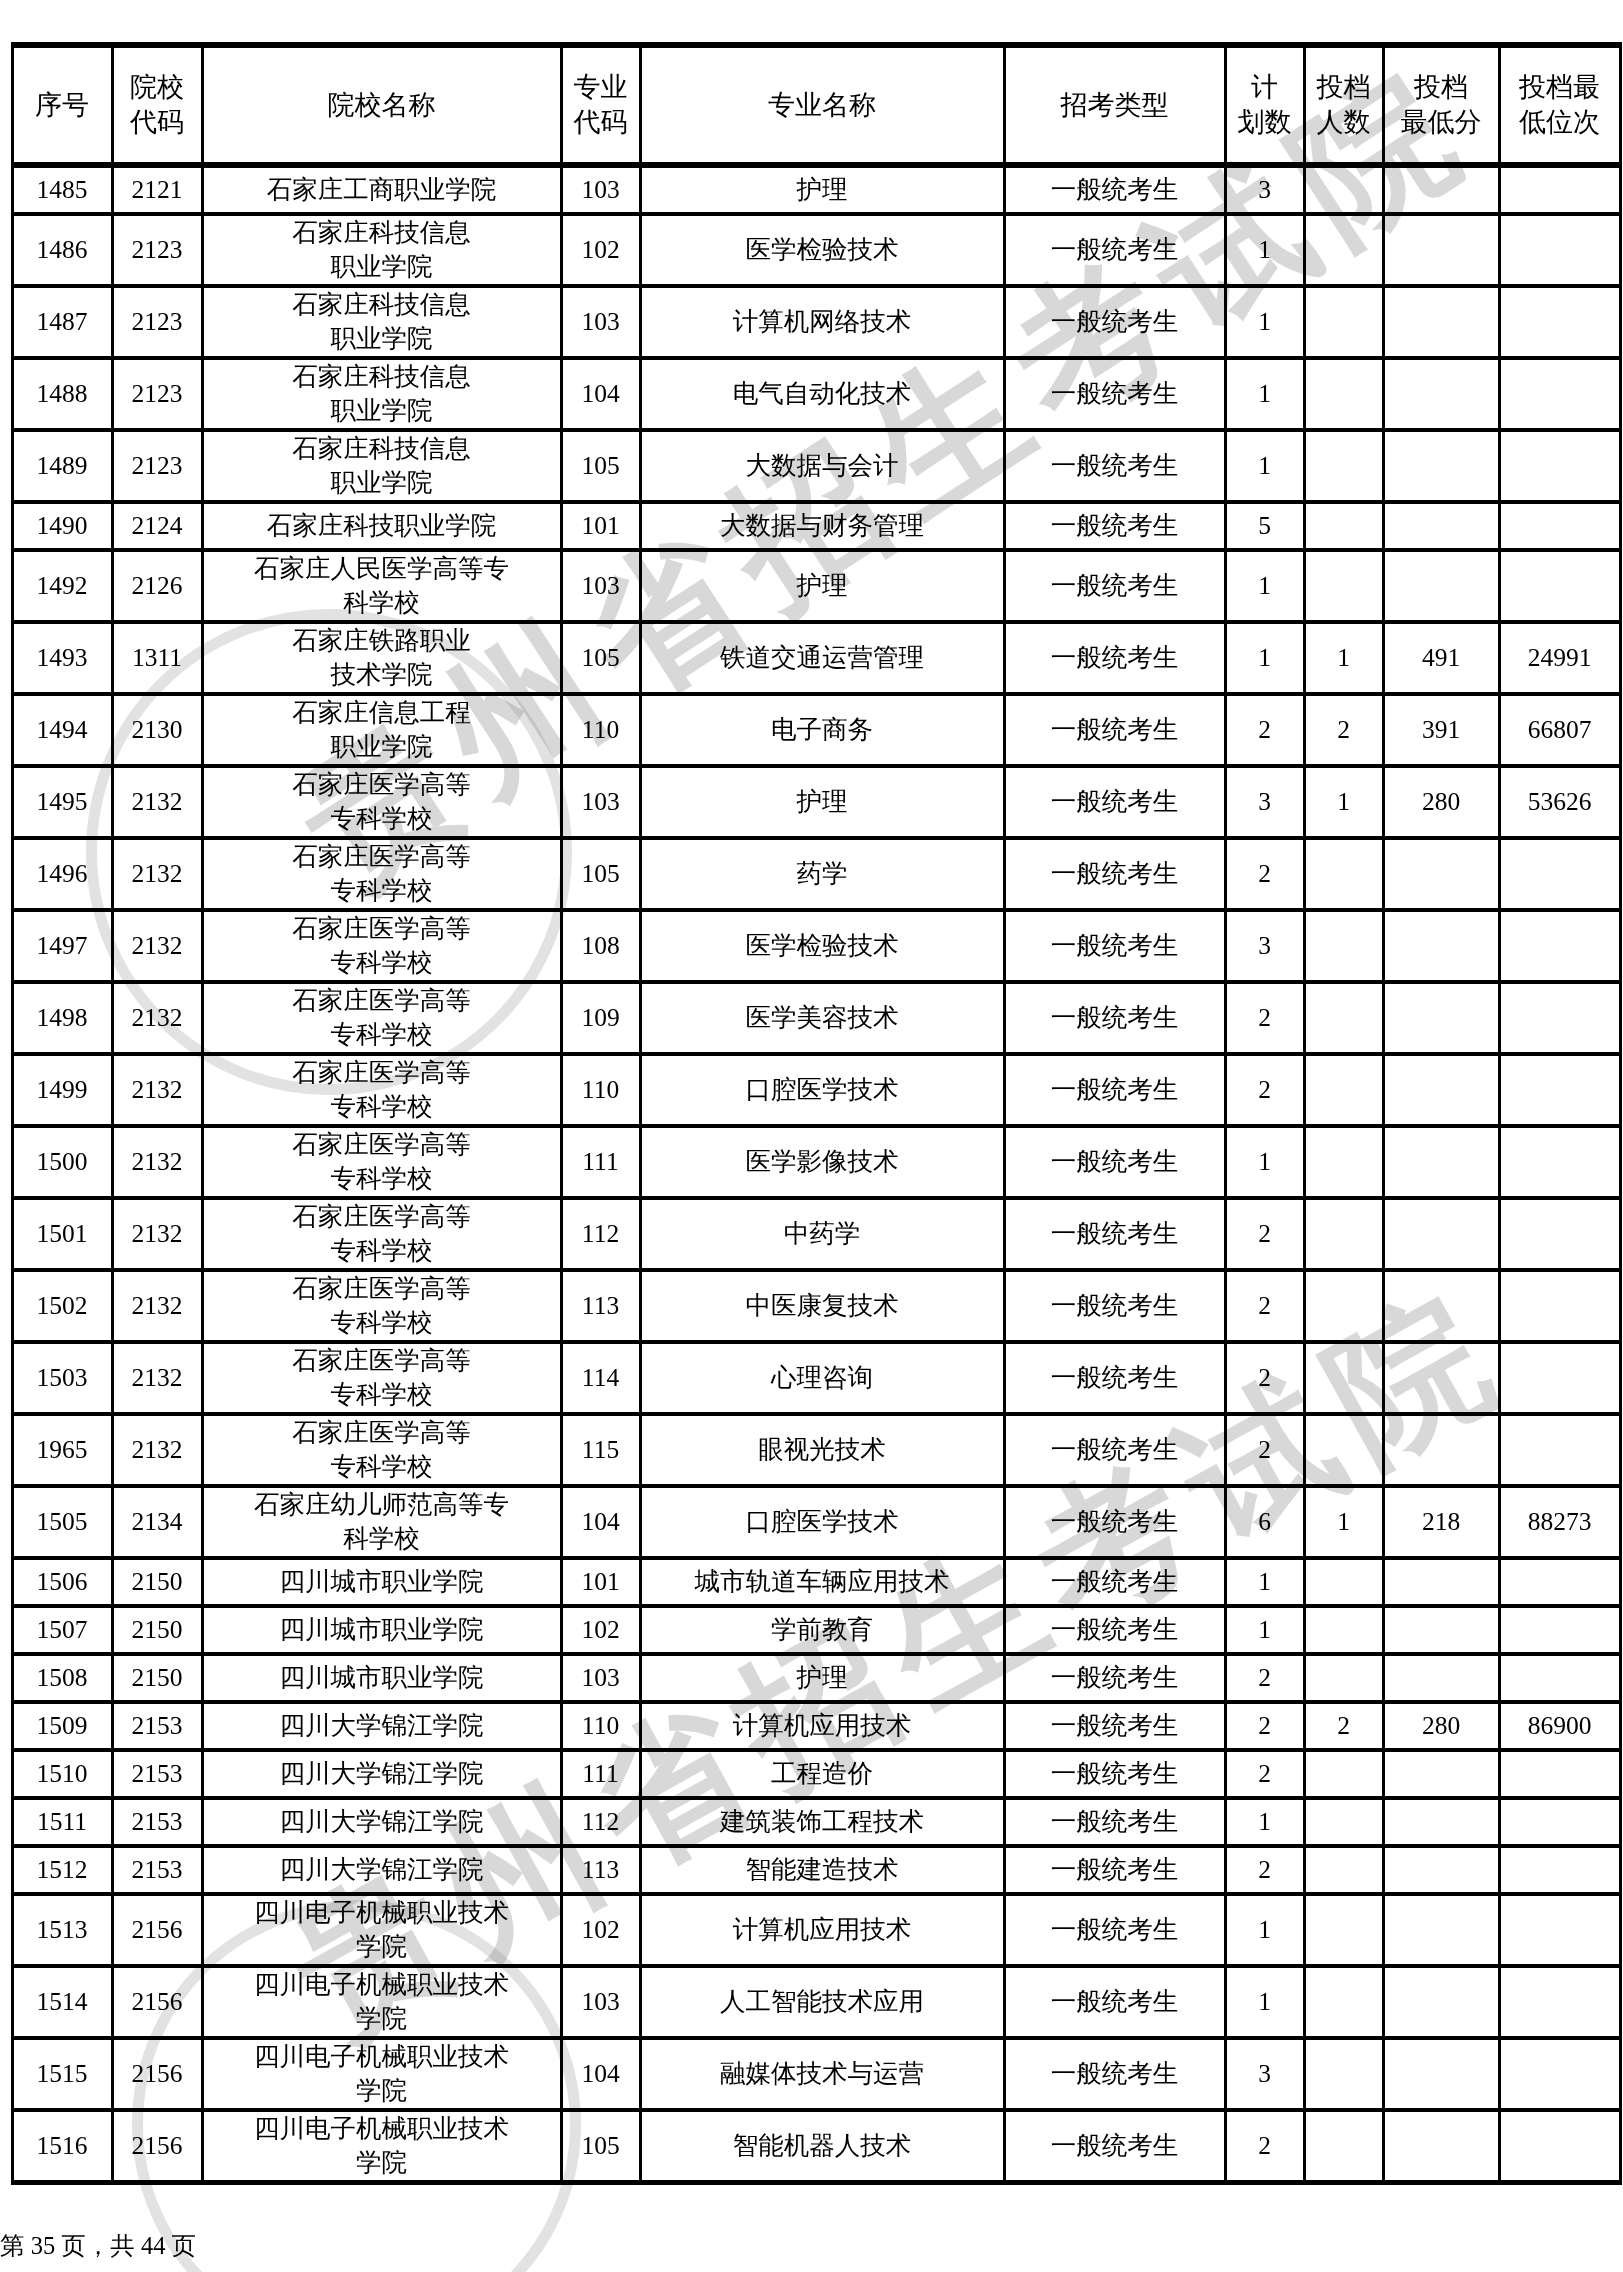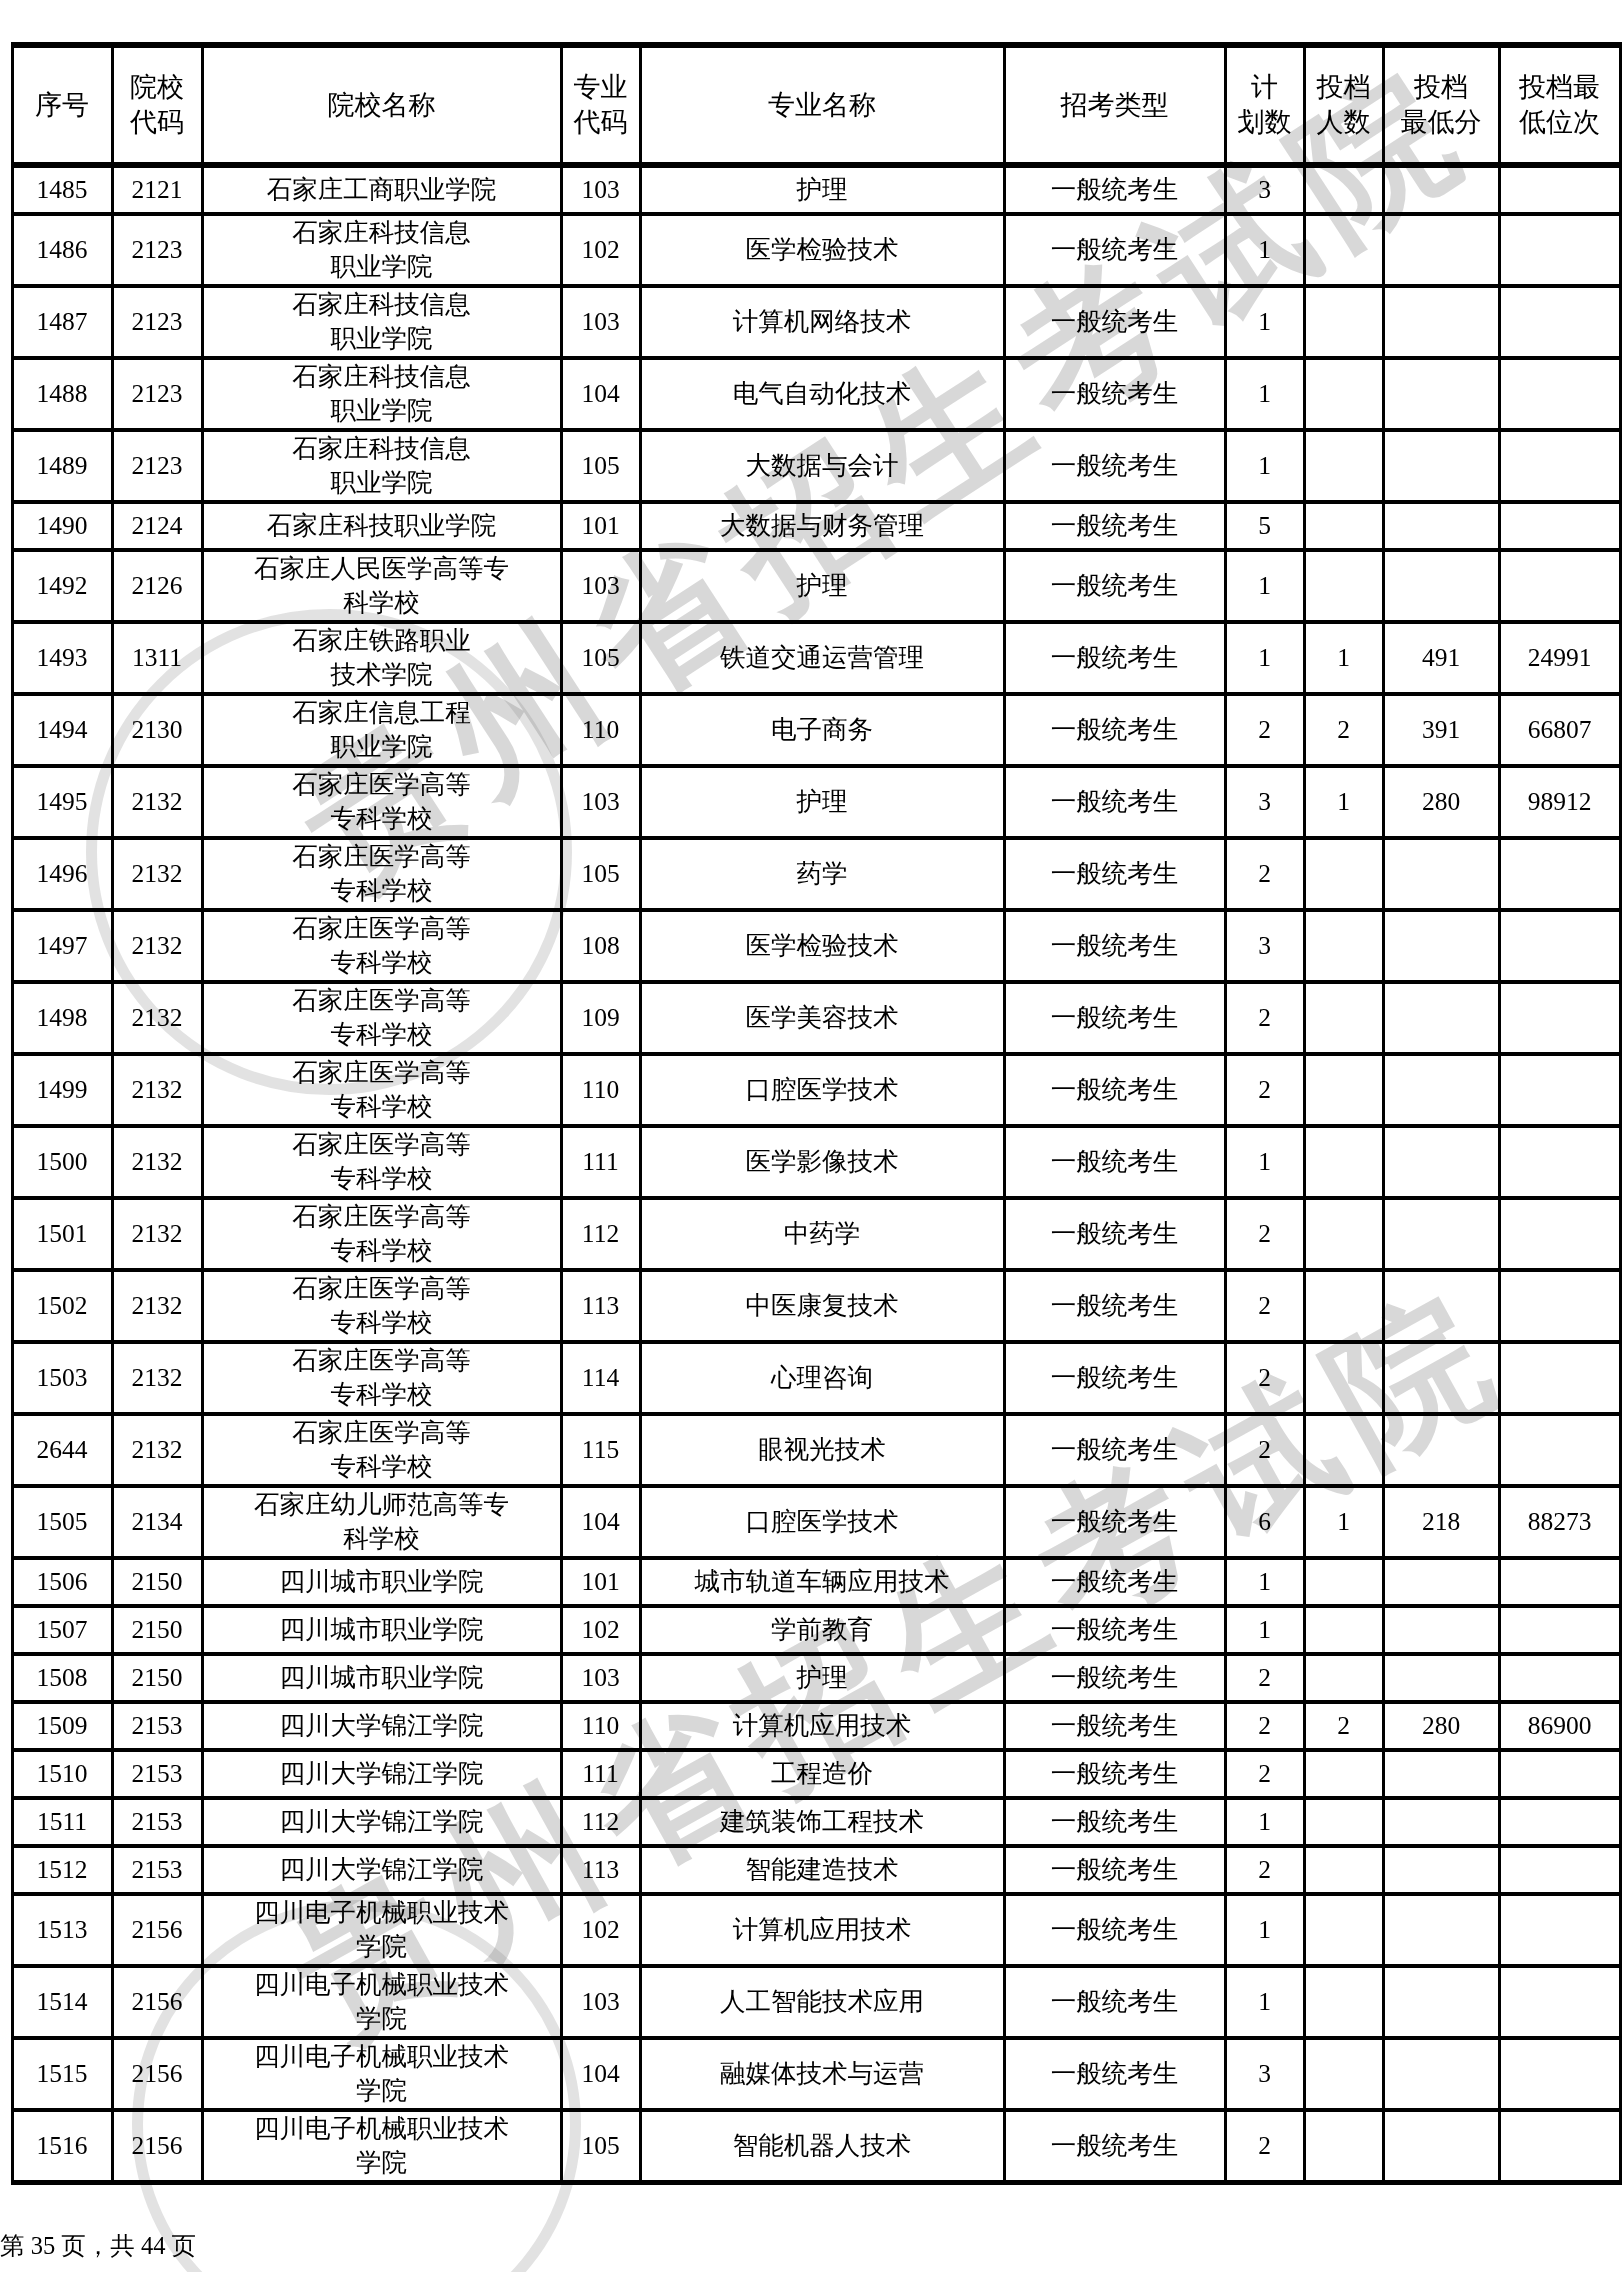--- a/index.html
+++ b/index.html
@@ -248,21 +248,21 @@
           <td>1495</td>
           <td>2132</td>
           <td>石家庄医学高等
 专科学校</td>
           <td>103</td>
           <td>护理</td>
           <td>一般统考生</td>
           <td>3</td>
           <td>1</td>
           <td>280</td>
-          <td>98912</td>
+          <td>53626</td>
         </tr>
 
         <tr>
           <td>1496</td>
           <td>2132</td>
           <td>石家庄医学高等
 专科学校</td>
           <td>105</td>
           <td>药学</td>
           <td>一般统考生</td>
@@ -364,21 +364,21 @@
           <td>114</td>
           <td>心理咨询</td>
           <td>一般统考生</td>
           <td>2</td>
           <td></td>
           <td></td>
           <td></td>
         </tr>
 
         <tr>
-          <td>2644</td>
+          <td>1965</td>
           <td>2132</td>
           <td>石家庄医学高等
 专科学校</td>
           <td>115</td>
           <td>眼视光技术</td>
           <td>一般统考生</td>
           <td>2</td>
           <td></td>
           <td></td>
           <td></td>

